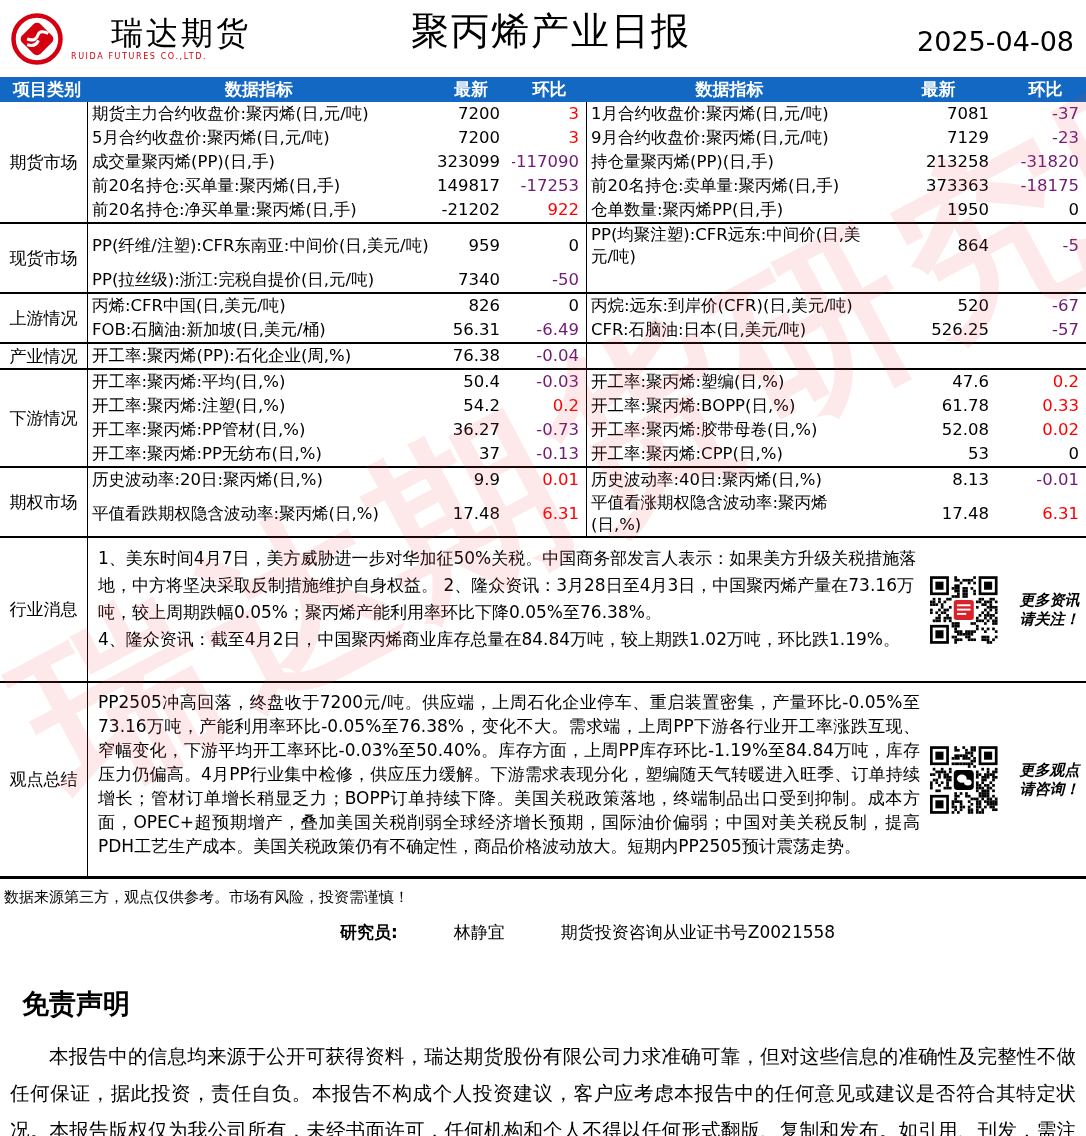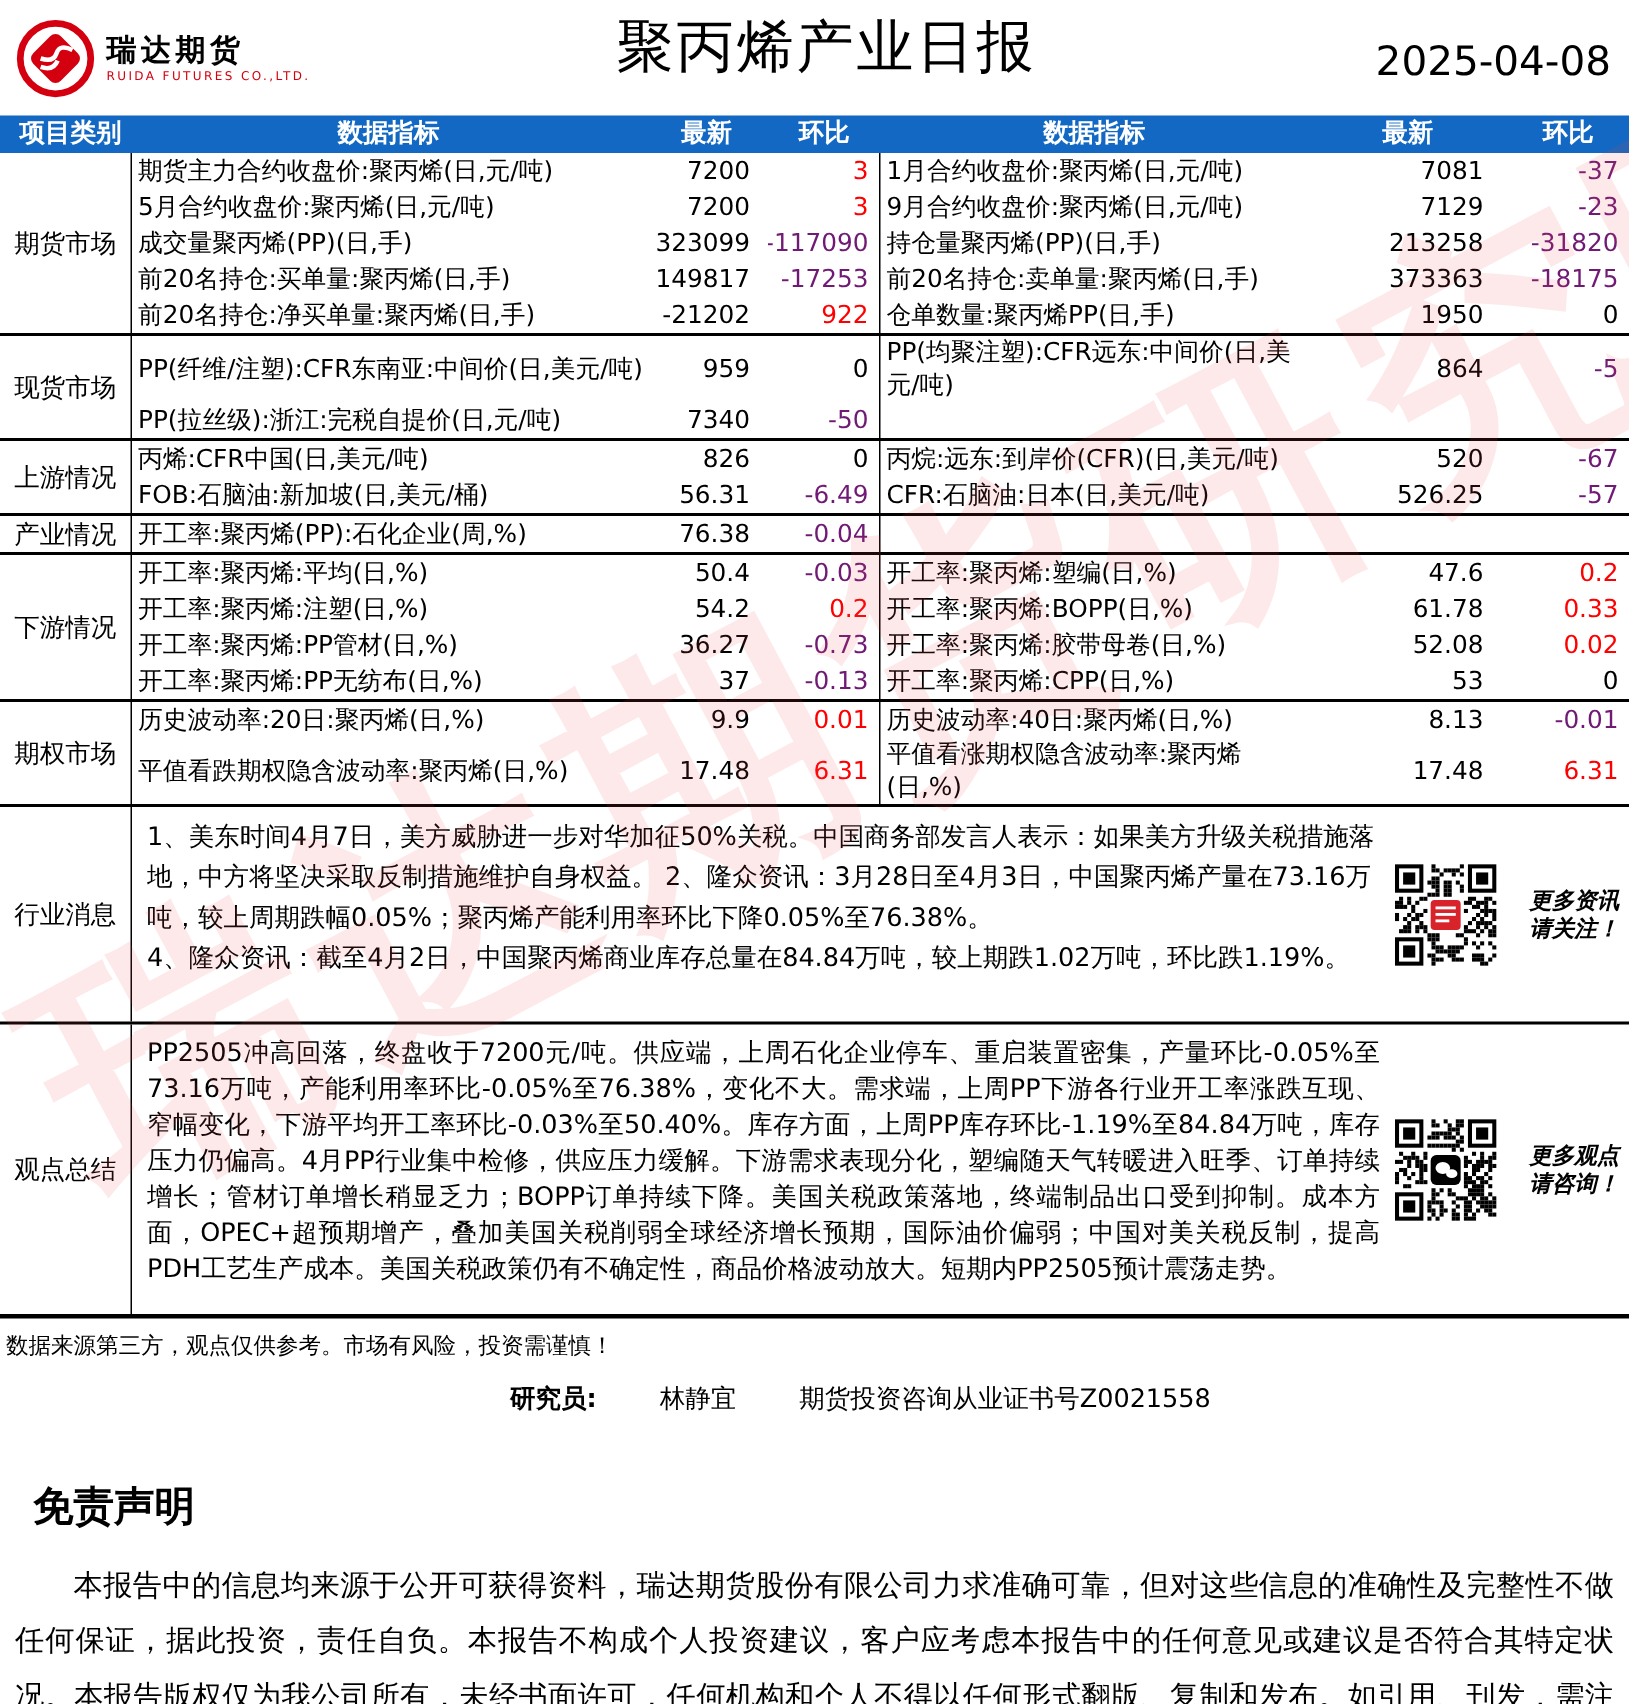--- a/index.html
+++ b/index.html
@@ -2,21 +2,21 @@
 <html><head>
 <meta charset="utf-8">
 <style>
   html,body{margin:0;padding:0;background:#fff;}
   .page{position:relative;width:1086px;height:1136px;background:#fff;overflow:hidden;
         font-family:"DejaVu Sans","Liberation Sans",sans-serif;color:#000;}
   
   .hdr{position:relative;height:77px;}
   .brand{position:absolute;left:10px;top:12px;display:flex;align-items:center;gap:7px;}
   .brand-txt{display:flex;flex-direction:column;}
-  .brand-cn{font-size:20px;font-weight:bold;letter-spacing:3px;line-height:1.05;}
+  .brand-cn{font-size:32px;font-weight:normal;letter-spacing:3px;line-height:1.05;margin-left:40px;}
   .brand-en{font-size:8px;color:#D4000F;letter-spacing:1.6px;margin-top:2px;}
   .title{position:absolute;left:16px;right:0;top:6px;text-align:center;font-size:38px;font-weight:normal;letter-spacing:2px;}
   .date{position:absolute;right:12px;top:26px;font-size:27px;}
   
   .tbl{width:1086px;border-bottom:3px solid #000;}
   .colhdr{display:grid;grid-template-columns:88px 342px 82px 75px 285px 133px 81px;
           background:#1268C2;color:#fff;font-weight:bold;font-size:17px;height:25px;line-height:25px;}
   .colcell{text-align:center;overflow:hidden;}
   .colcell.c0{text-align:center;padding-left:6px;}
   .sec{display:grid;grid-template-columns:88px 342px 82px 75px 285px 133px 81px;
@@ -37,21 +37,21 @@
   .pos{color:#FF0000;}
   .neg{color:#701a75;}
   .zero{color:#000;}
   .txt{padding:7px 10px;font-size:17px;overflow:hidden;}
   .industry-news .txt p{margin:0;line-height:27px;}
   .opinion-summary .txt p{margin:0;line-height:24px;text-align:justify;}
   .qrbox{display:flex;flex-direction:row;align-items:center;justify-content:center;gap:22px;padding:4px 0;font-style:italic;}
   .qrcap{font-size:15px;font-weight:600;}
   
   .footnote{margin:9px 0 0 4px;font-size:15px;}
-  .researcher{margin-top:14px;padding-left:340px;font-size:17px;display:flex;gap:42px;align-items:baseline;}
+  .researcher{margin-top:14px;padding-left:340px;font-size:17px;display:flex;gap:56px;align-items:baseline;}
   .researcher .rl{font-weight:bold;}
   .disc{margin-top:42px;padding:0 10px;}
   .disc h2{font-size:27px;font-weight:bold;margin:0 0 0 12px;}
   .disc p{font-size:19.5px;line-height:37px;text-indent:2em;text-align:justify;margin:16px 0 0 0;}
   
   .wm{position:absolute;left:40px;top:620px;font-size:185px;font-weight:bold;
       color:rgba(240,70,80,0.12);white-space:nowrap;letter-spacing:12px;
       transform:rotate(-28deg);transform-origin:left center;pointer-events:none;z-index:5;}
 </style>
 </head>

